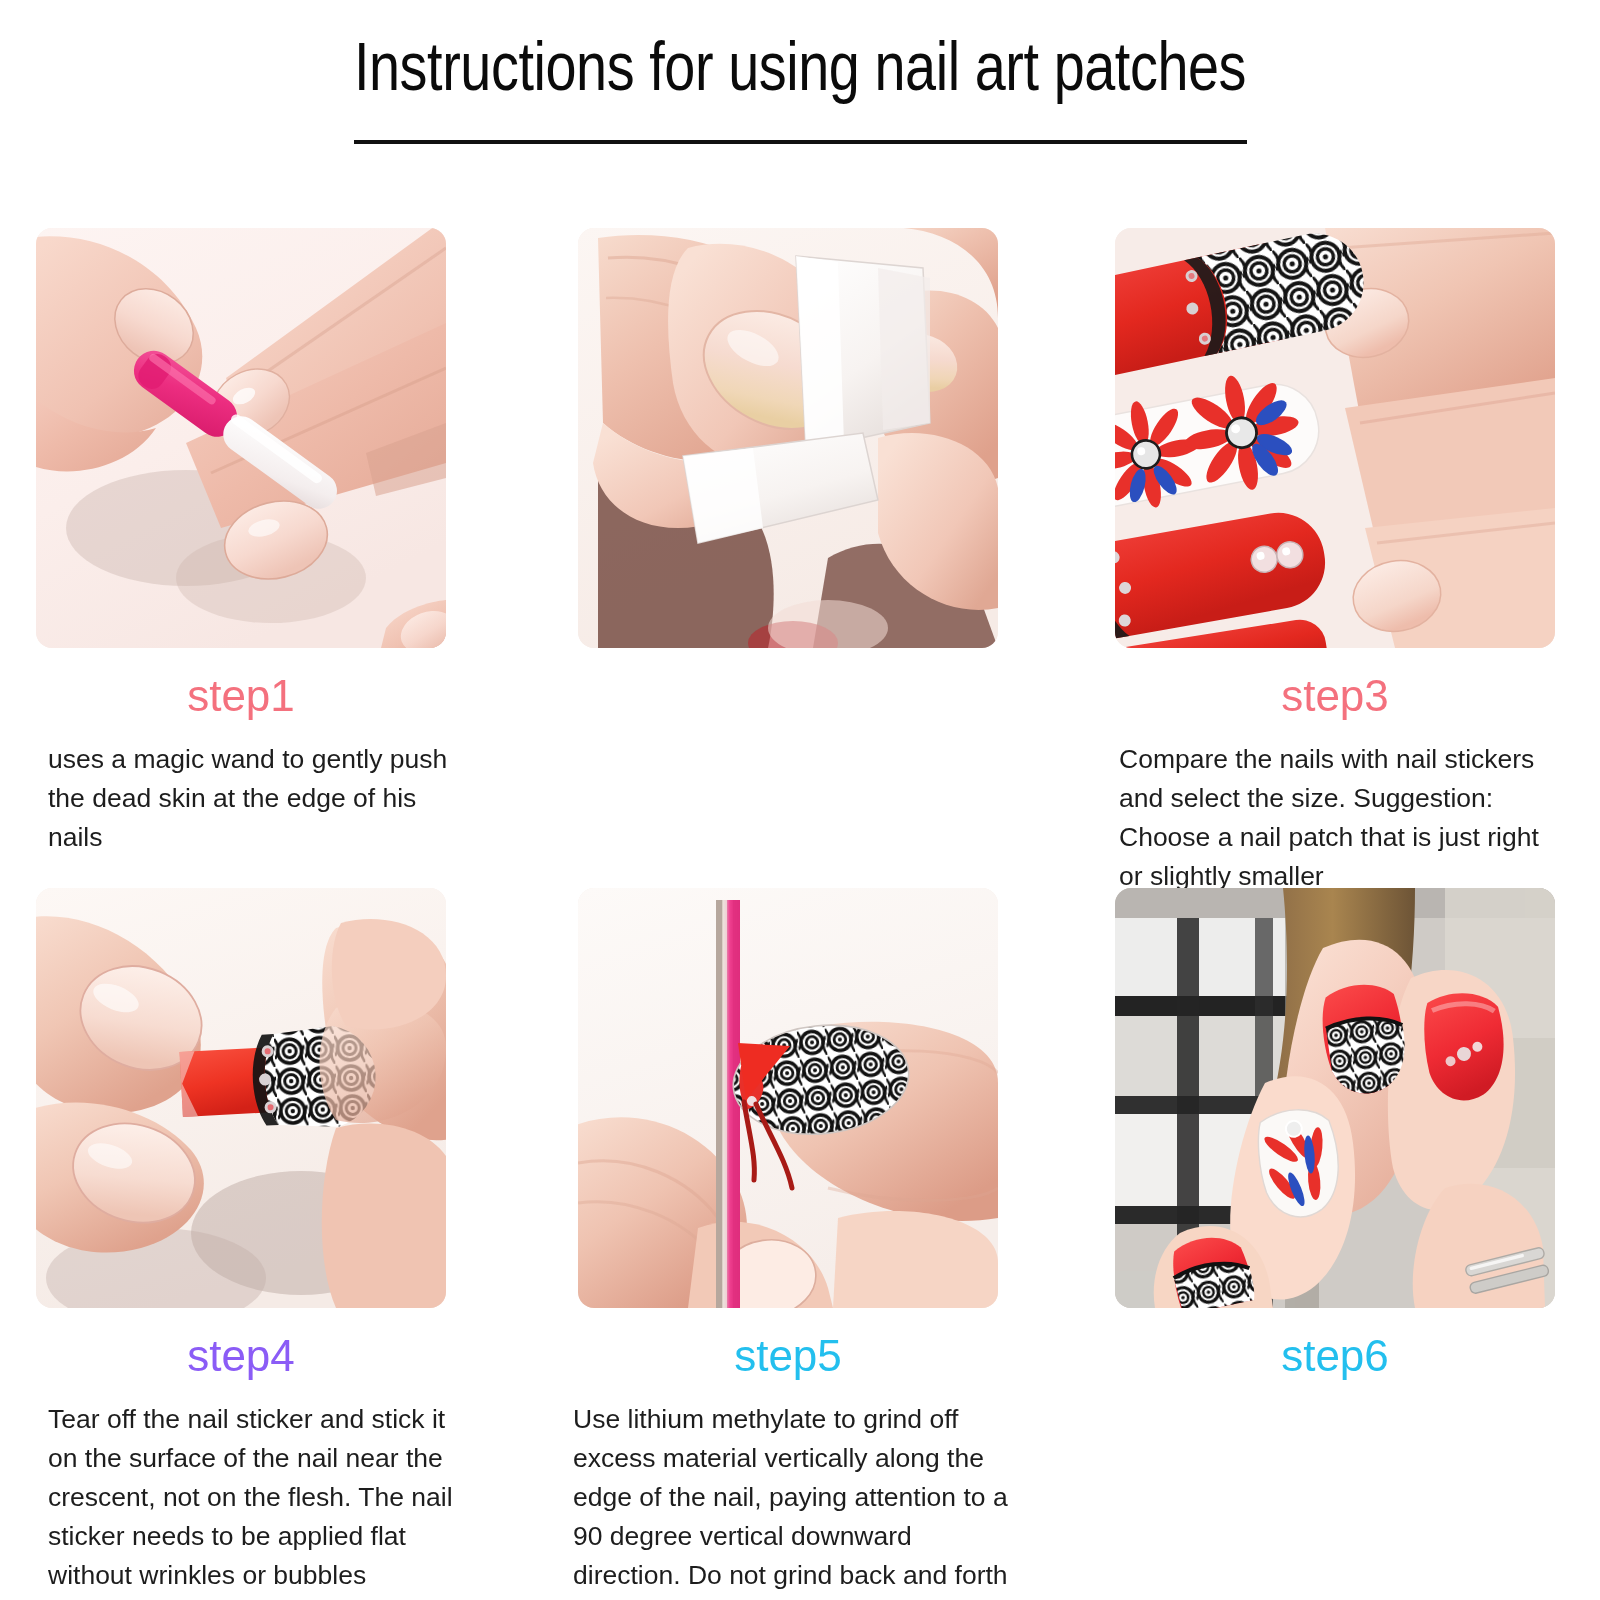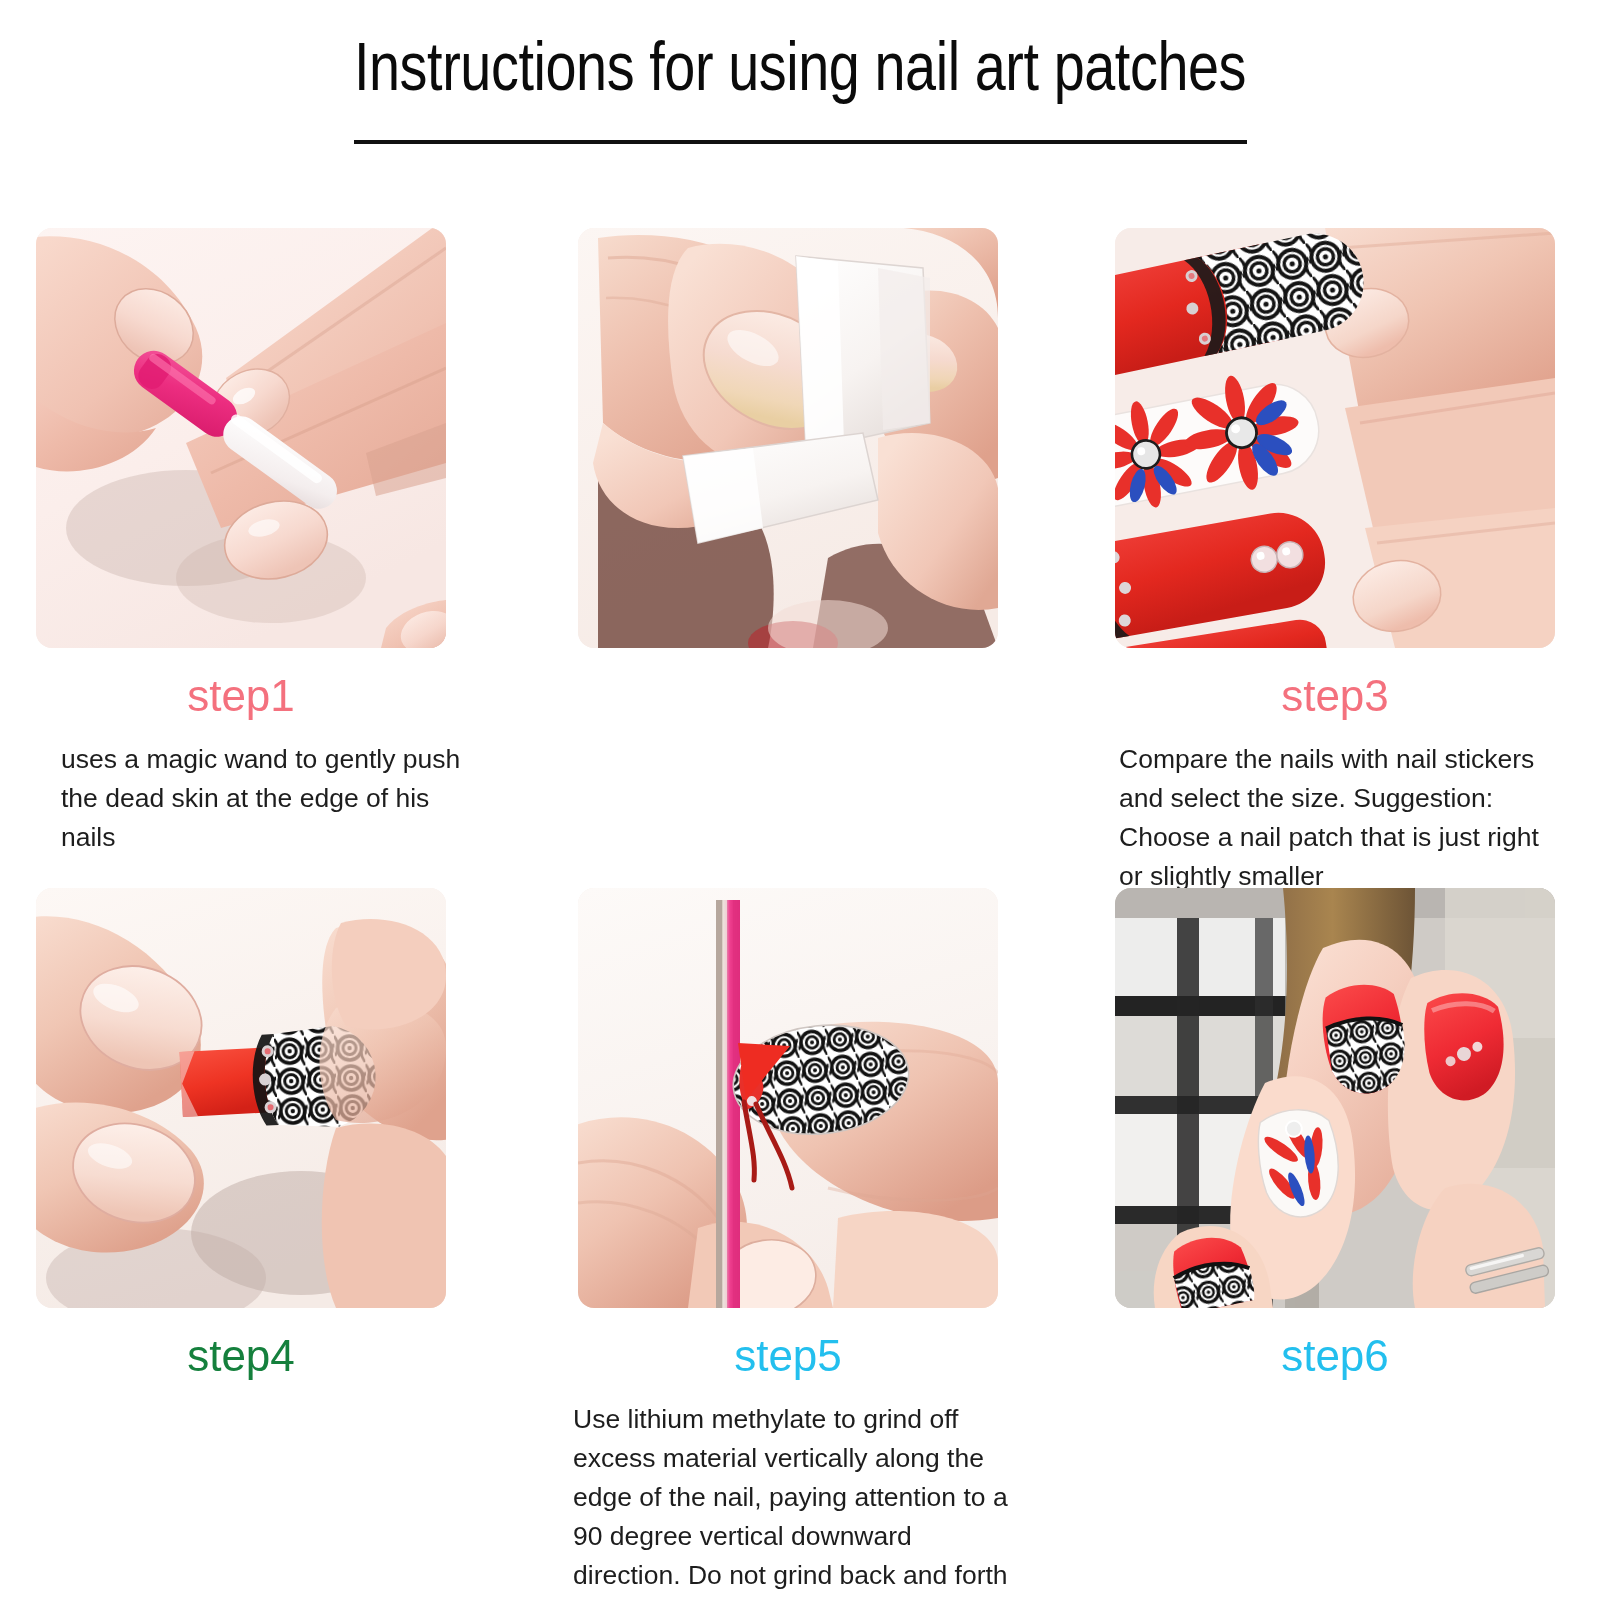--- a/index.html
+++ b/index.html
@@ -80,21 +80,21 @@
   .step-cell.col2 .step-label { width: 420px; }
   .step-cell.col3 .step-label { width: 440px; }
 
   .step-desc {
     font-size: 26.5px;
     line-height: 1.47;
     color: #1d1d1d;
     margin-top: 22px;
     width: 440px;
   }
-  .step-cell.col1 .step-desc { width: 430px; margin-left: 25px; }
+  .step-cell.col1 .step-desc { width: 430px; margin-left: 12px; }
   .step-cell.col2 .step-desc { width: 450px; margin-left: -5px; }
   .step-cell.col3 .step-desc { width: 450px; margin-left: 4px; }
 
   .row2 { position: absolute; top: 888px; left: 0; }
 
   
   .ph-svg { display: block; width: 100%; height: 100%; }
 </style>
 </head>
 <body>
@@ -430,21 +430,22 @@
           <circle cx="229" cy="192" r="6" fill="#d9d1d3"></circle>
           <circle cx="233" cy="220" r="6" fill="#d9d1d3"></circle>
           <circle cx="233" cy="164" r="3" fill="#e85a62" opacity="0.85"></circle>
           <circle cx="233" cy="220" r="3" fill="#e85a62" opacity="0.85"></circle>
         </g>
 
         <path d="M 300 120 C 345 105 410 115 410 160 C 410 215 350 245 300 232 C 278 200 278 148 300 120 Z" fill="url(#s4skin)" opacity="0.72"></path>
         <path d="M 305 35 C 350 22 410 40 410 88 C 410 130 355 150 310 138 C 292 110 292 58 305 35 Z" fill="#f4cebe"></path>
       </svg>
     </div>
-    <div class="step-label" style="color:#15803d">step4</div>
+    <div class="step-label" style="color:#8b5cf6">step4</div>
+    <div class="step-desc">Tear off the nail sticker and stick it on the surface of the nail near the crescent, not on the flesh. The nail sticker needs to be applied flat without wrinkles or bubbles</div>
   </div>
 
   <div class="step-cell col2">
     <div class="photo">
       <svg class="ph-svg" viewBox="0 0 420 420" preserveAspectRatio="xMidYMid slice">
         <defs>
           <linearGradient id="s5bg" x1="0" y1="0" x2="0.3" y2="1">
             <stop offset="0%" stop-color="#fdfaf8"></stop>
             <stop offset="100%" stop-color="#f6eeea"></stop>
           </linearGradient>

